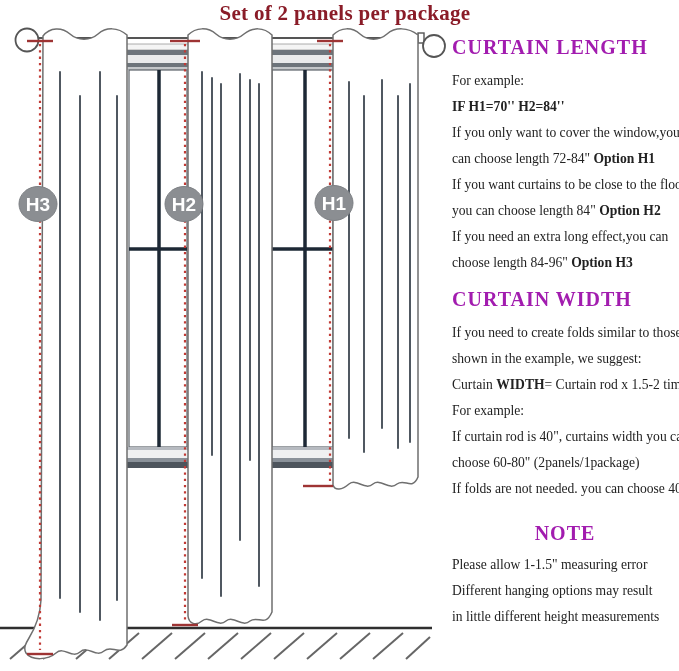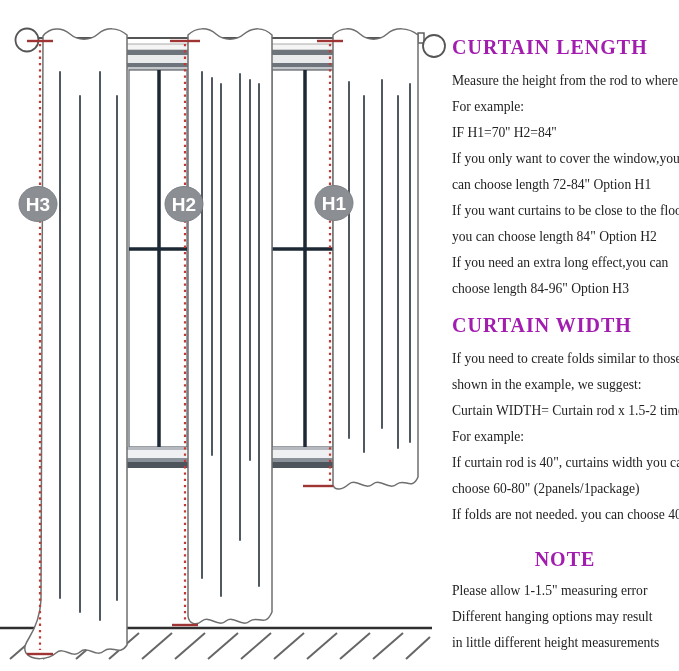--- a/index.html
+++ b/index.html
@@ -8,28 +8,29 @@
   #title{position:absolute;left:150px;top:1px;width:390px;text-align:center;
          font-size:21px;font-weight:bold;color:#8a1c28;letter-spacing:.3px;}
   #diagram{position:absolute;left:0;top:0;}
   #rightcol{position:absolute;left:452px;top:36px;width:226px;}
   .sec-heading{font-size:20px;font-weight:bold;letter-spacing:1px;color:#a21caf;line-height:22px;}
   .sec-body{margin-top:10px;}
   .sec2 .sec-heading{margin-top:12px;font-family:Liberation Serif, serif;}
   .sec3 .sec-heading{margin-top:20px;text-align:center;}
   .sec3 .sec-body{margin-top:8px;}
   .bline{font-size:13.6px;line-height:26px;white-space:nowrap;color:#222;}
-  .b{font-weight:normal;}
+  .b{font-weight:bold;}
   svg text.hlabel{font-family:"Liberation Sans",sans-serif;font-weight:bold;font-size:19px;fill:#ffffff;}
 </style>
 </head>
 <body>
 
 <div id="page">
 
+  <div id="title">Set of 2 panels per package</div>
 
   <svg id="diagram" width="450" height="671" viewBox="0 0 450 671">
 
     <g>
       <line x1="34" y1="38" x2="421" y2="38" stroke="#555" stroke-width="2"></line>
       <circle cx="27" cy="40" r="11.5" fill="#ffffff" stroke="#555" stroke-width="1.8"></circle>
       <rect x="418" y="33" width="6" height="10" fill="#ffffff" stroke="#555" stroke-width="1.4"></rect>
       <circle cx="434" cy="46" r="11" fill="#ffffff" stroke="#555" stroke-width="1.8"></circle>
     </g>
 
@@ -136,21 +137,20 @@
     <g>
       <ellipse cx="334" cy="203" rx="19" ry="17.5" fill="#8b8e92" stroke="#7d8084" stroke-width="1"></ellipse>
       <text class="hlabel" x="334" y="210" text-anchor="middle">H1</text>
     </g>
   </svg>
 
   <div id="rightcol">
     <div class="sec sec1">
       <div class="sec-heading">CURTAIN LENGTH</div>
       <div class="sec-body">
-          <div class="bline"><span>Measure the height from the rod to where</span></div>
           <div class="bline"><span>For example:</span></div>
           <div class="bline"><span class="b">IF H1=70'' H2=84''</span></div>
           <div class="bline"><span>If you only want to cover the window,you</span></div>
           <div class="bline"><span>can choose length 72-84" </span><span class="b">Option H1</span></div>
           <div class="bline"><span>If you want curtains to be close to the floor,</span></div>
           <div class="bline"><span>you can choose length 84" </span><span class="b">Option H2</span></div>
           <div class="bline"><span>If you need an extra long effect,you can</span></div>
           <div class="bline"><span>choose length 84-96" </span><span class="b">Option H3</span></div>
         </div>
     </div>

